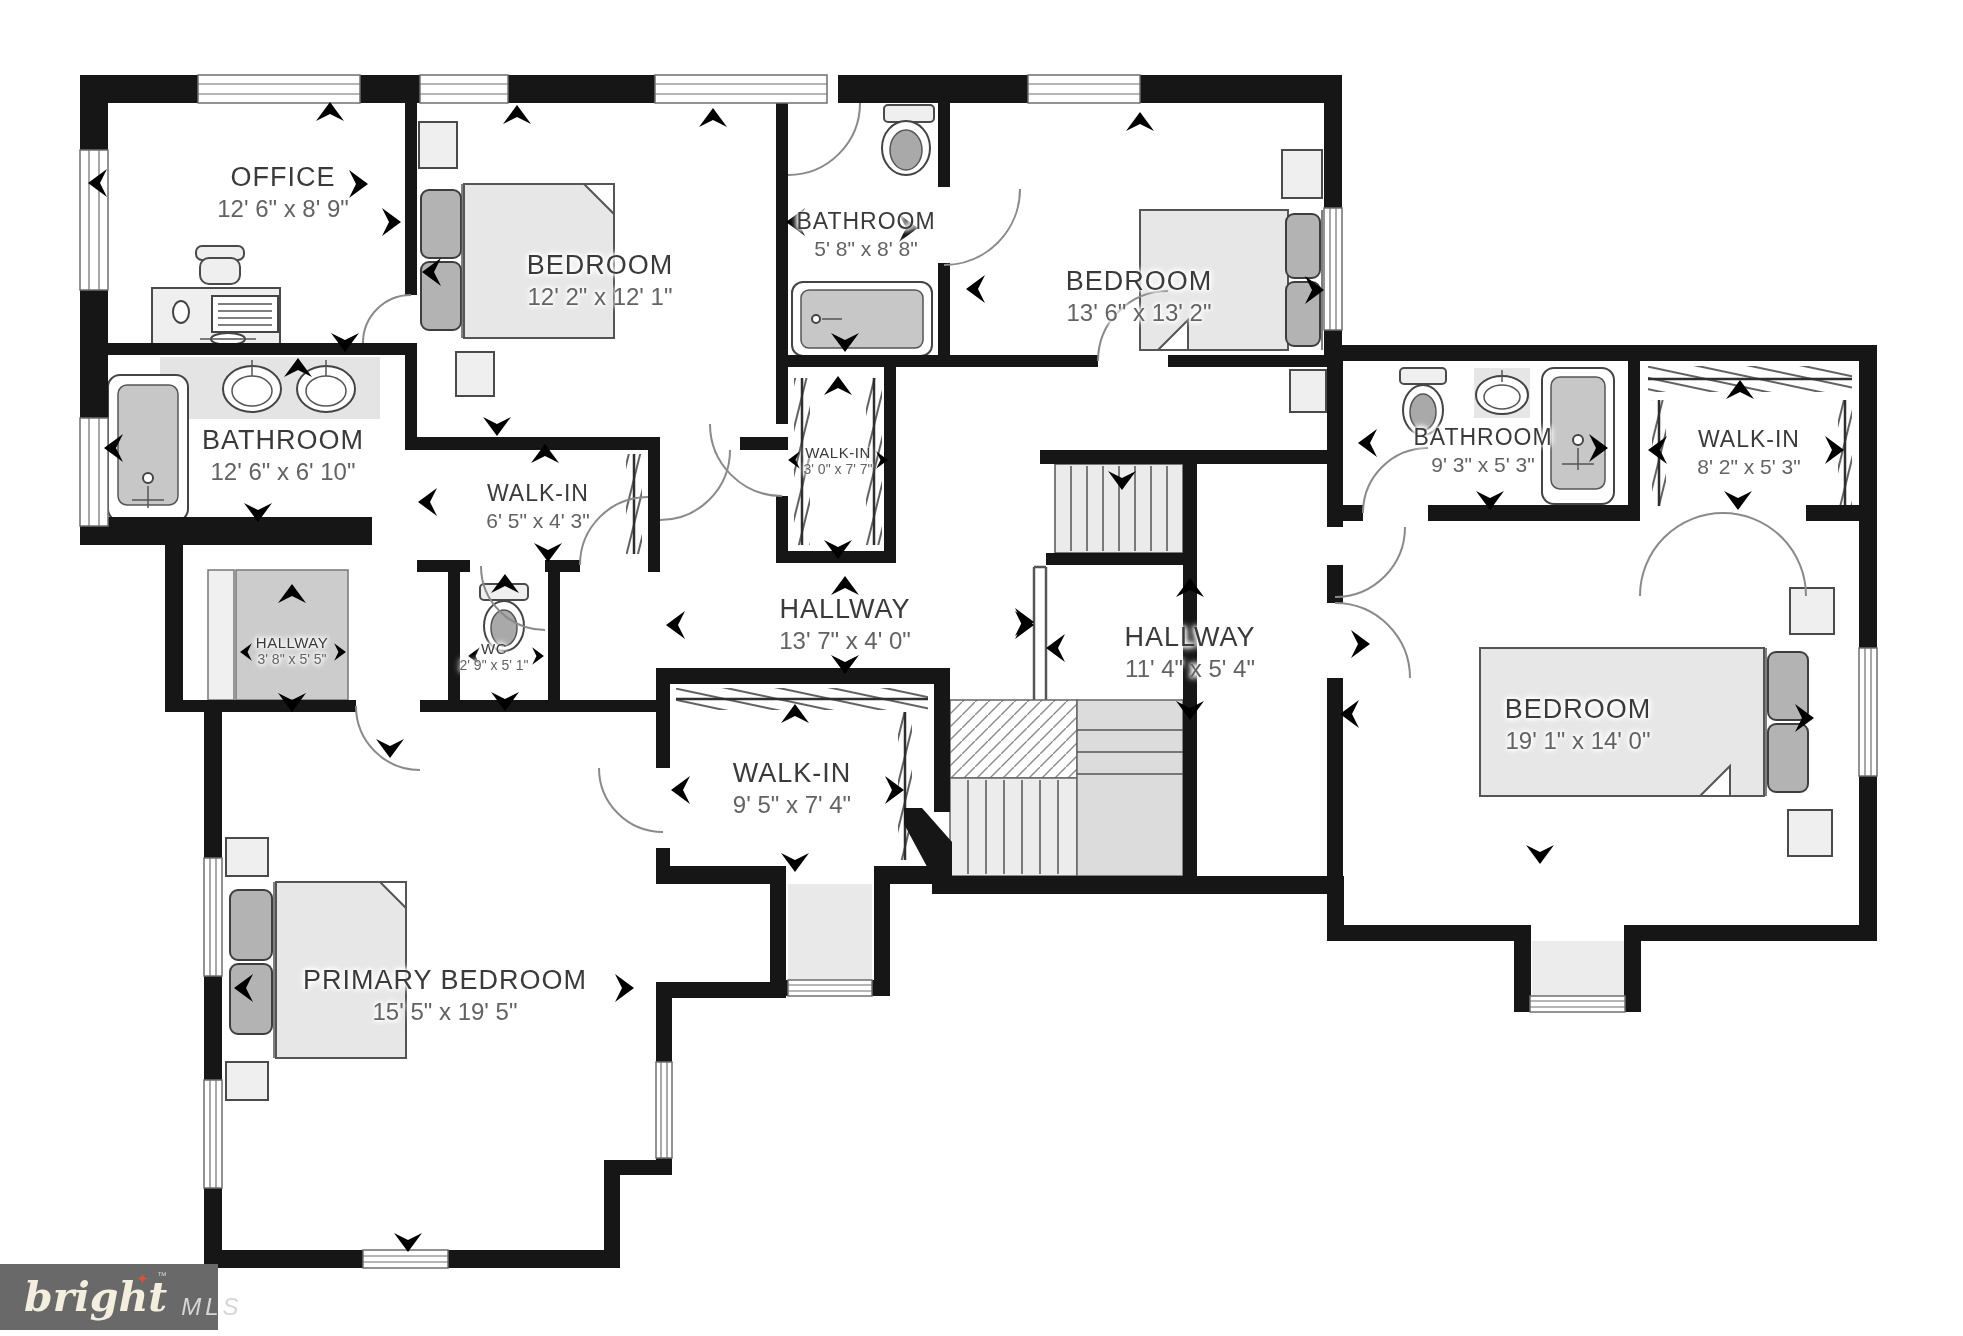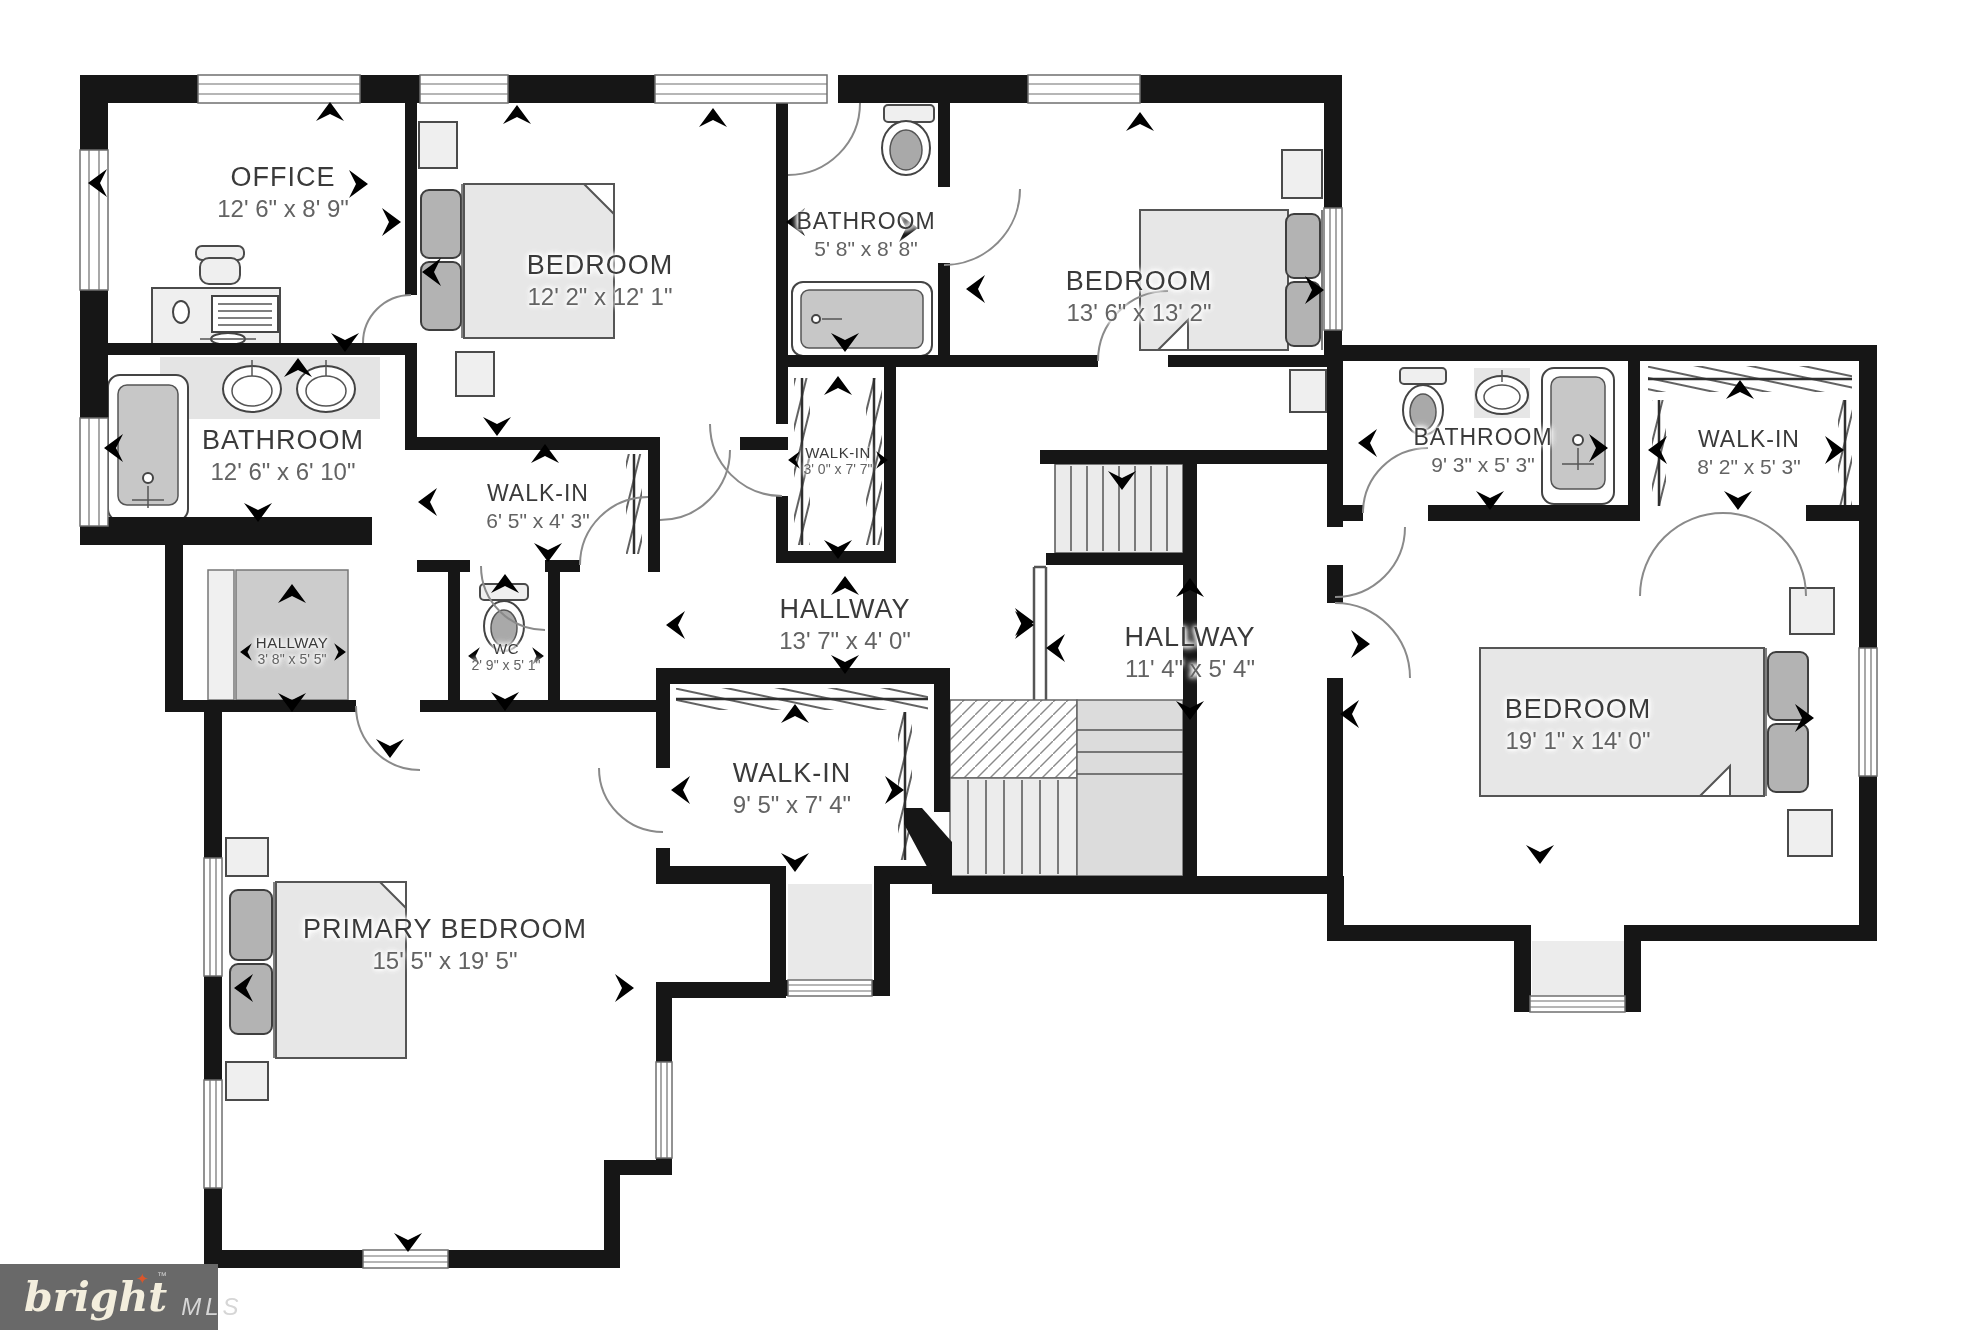--- a/index.html
+++ b/index.html
@@ -495,37 +495,37 @@
   <div class="rd">9' 3" x 5' 3"</div>
 </div>
 <div class="lbl med" style="left:1749px;top:452px">
   <div class="rn">WALK-IN</div>
   <div class="rd">8' 2" x 5' 3"</div>
 </div>
 <div class="lbl small" style="left:292px;top:650px">
   <div class="rn">HALLWAY</div>
   <div class="rd">3' 8" x 5' 5"</div>
 </div>
-<div class="lbl small" style="left:506px;top:656px">
+<div class="lbl small" style="left:494px;top:656px">
   <div class="rn">WC</div>
   <div class="rd">2' 9" x 5' 1"</div>
 </div>
 <div class="lbl" style="left:845px;top:624px">
   <div class="rn">HALLWAY</div>
   <div class="rd">13' 7" x 4' 0"</div>
 </div>
 <div class="lbl" style="left:1190px;top:652px">
   <div class="rn">HALLWAY</div>
   <div class="rd">11' 4" x 5' 4"</div>
 </div>
 <div class="lbl" style="left:792px;top:788px">
   <div class="rn">WALK-IN</div>
   <div class="rd">9' 5" x 7' 4"</div>
 </div>
-<div class="lbl" style="left:445px;top:944px">
+<div class="lbl" style="left:445px;top:995px">
   <div class="rn">PRIMARY BEDROOM</div>
   <div class="rd">15' 5" x 19' 5"</div>
 </div>
 <div class="lbl" style="left:1578px;top:724px">
   <div class="rn">BEDROOM</div>
   <div class="rd">19' 1" x 14' 0"</div>
 </div>
 
 <div id="logo">
   <span class="brand">bright</span>

